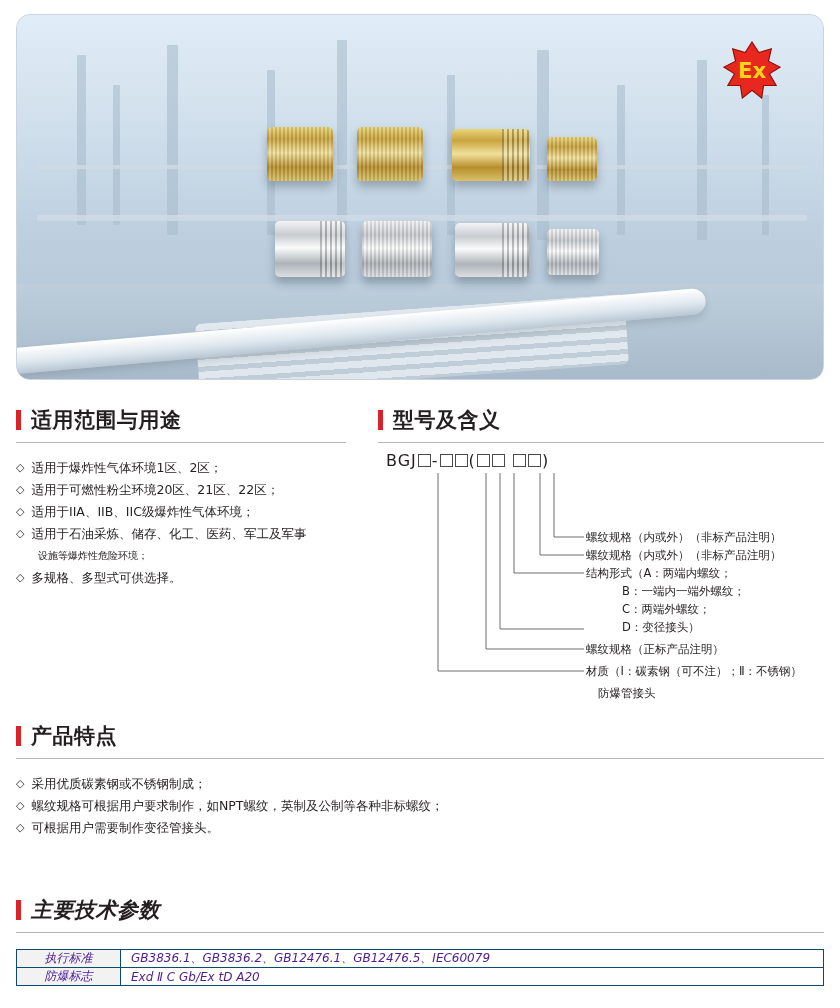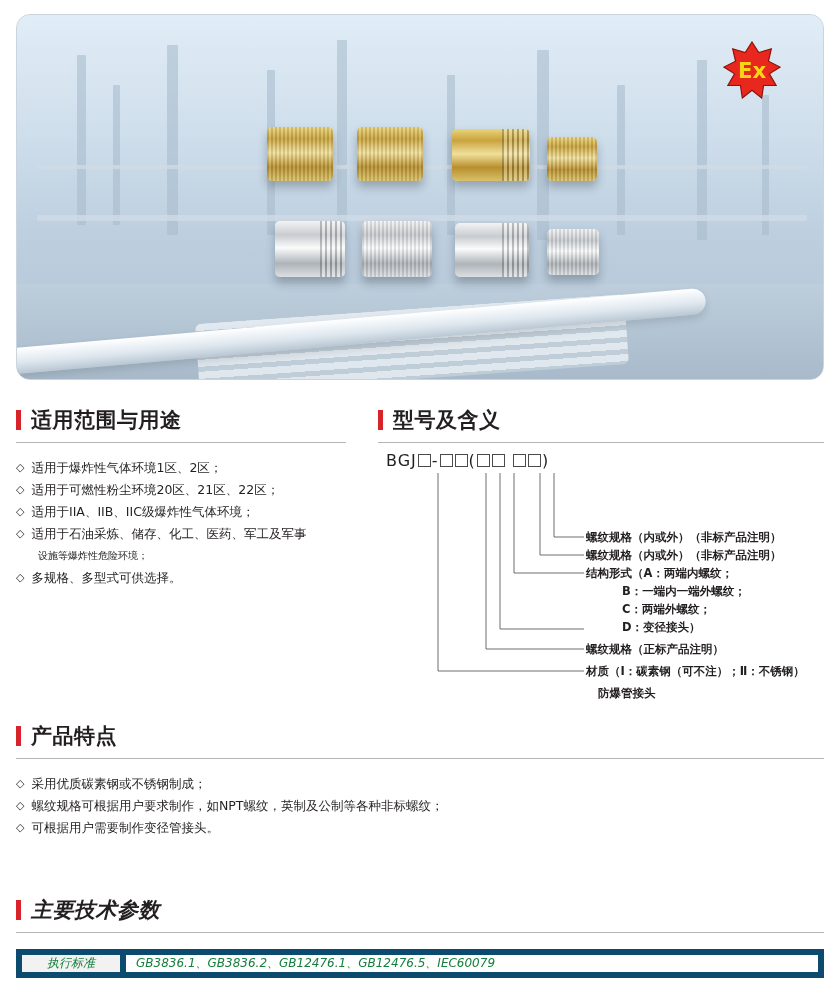--- a/index.html
+++ b/index.html
@@ -107,30 +107,30 @@
     position:absolute; left:8px; top:0;
     font-size:16px; letter-spacing:1px; color:#231f20;
     white-space:nowrap;
   }
   .model-code .box {
     display:inline-block; width:13px; height:13px;
     border:1px solid #4a4a4a; vertical-align:-1px; margin:0 1px;
   }
   .model-lines { position:absolute; inset:0; }
   .mlabel {
-    position:absolute; font-size:11.5px; line-height:16px; color:#231f20; white-space:nowrap;font-weight:bold;
+    position:absolute; font-size:11.5px; line-height:16px; color:#231f20; white-space:nowrap;
   }
 
   
   table.spec {
     width:100%; border-collapse:collapse; margin-top:16px;
     font-size:12px;
   }
   table.spec td {
-    border:6px solid #0c4a6e; padding:0 10px; color:#15803d;
+    border:1px solid #0c4a6e; padding:0 10px; color:#4c1d95;
   }
   table.spec td.k {
     width:104px; text-align:center; background:#f2f2f2; font-size:12px;
   }
 </style>
 </head>
 <body>
 
 <div class="page">
 
@@ -262,17 +262,21 @@
     <div class="sec-head">
       <span class="sec-bar"></span>
       <span class="sec-title">主要技术参数</span>
     </div>
     <table class="spec">
       <tbody>
           <tr>
         <td class="k">执行标准</td>
         <td>GB3836.1、GB3836.2、GB12476.1、GB12476.5、IEC60079</td>
       </tr>
+      <tr>
+        <td class="k">防爆标志</td>
+        <td>Exd Ⅱ C Gb/Ex tD A20</td>
+      </tr>
     </tbody>
       </table>
   </div>
 
 </div>
 
 </body></html>

